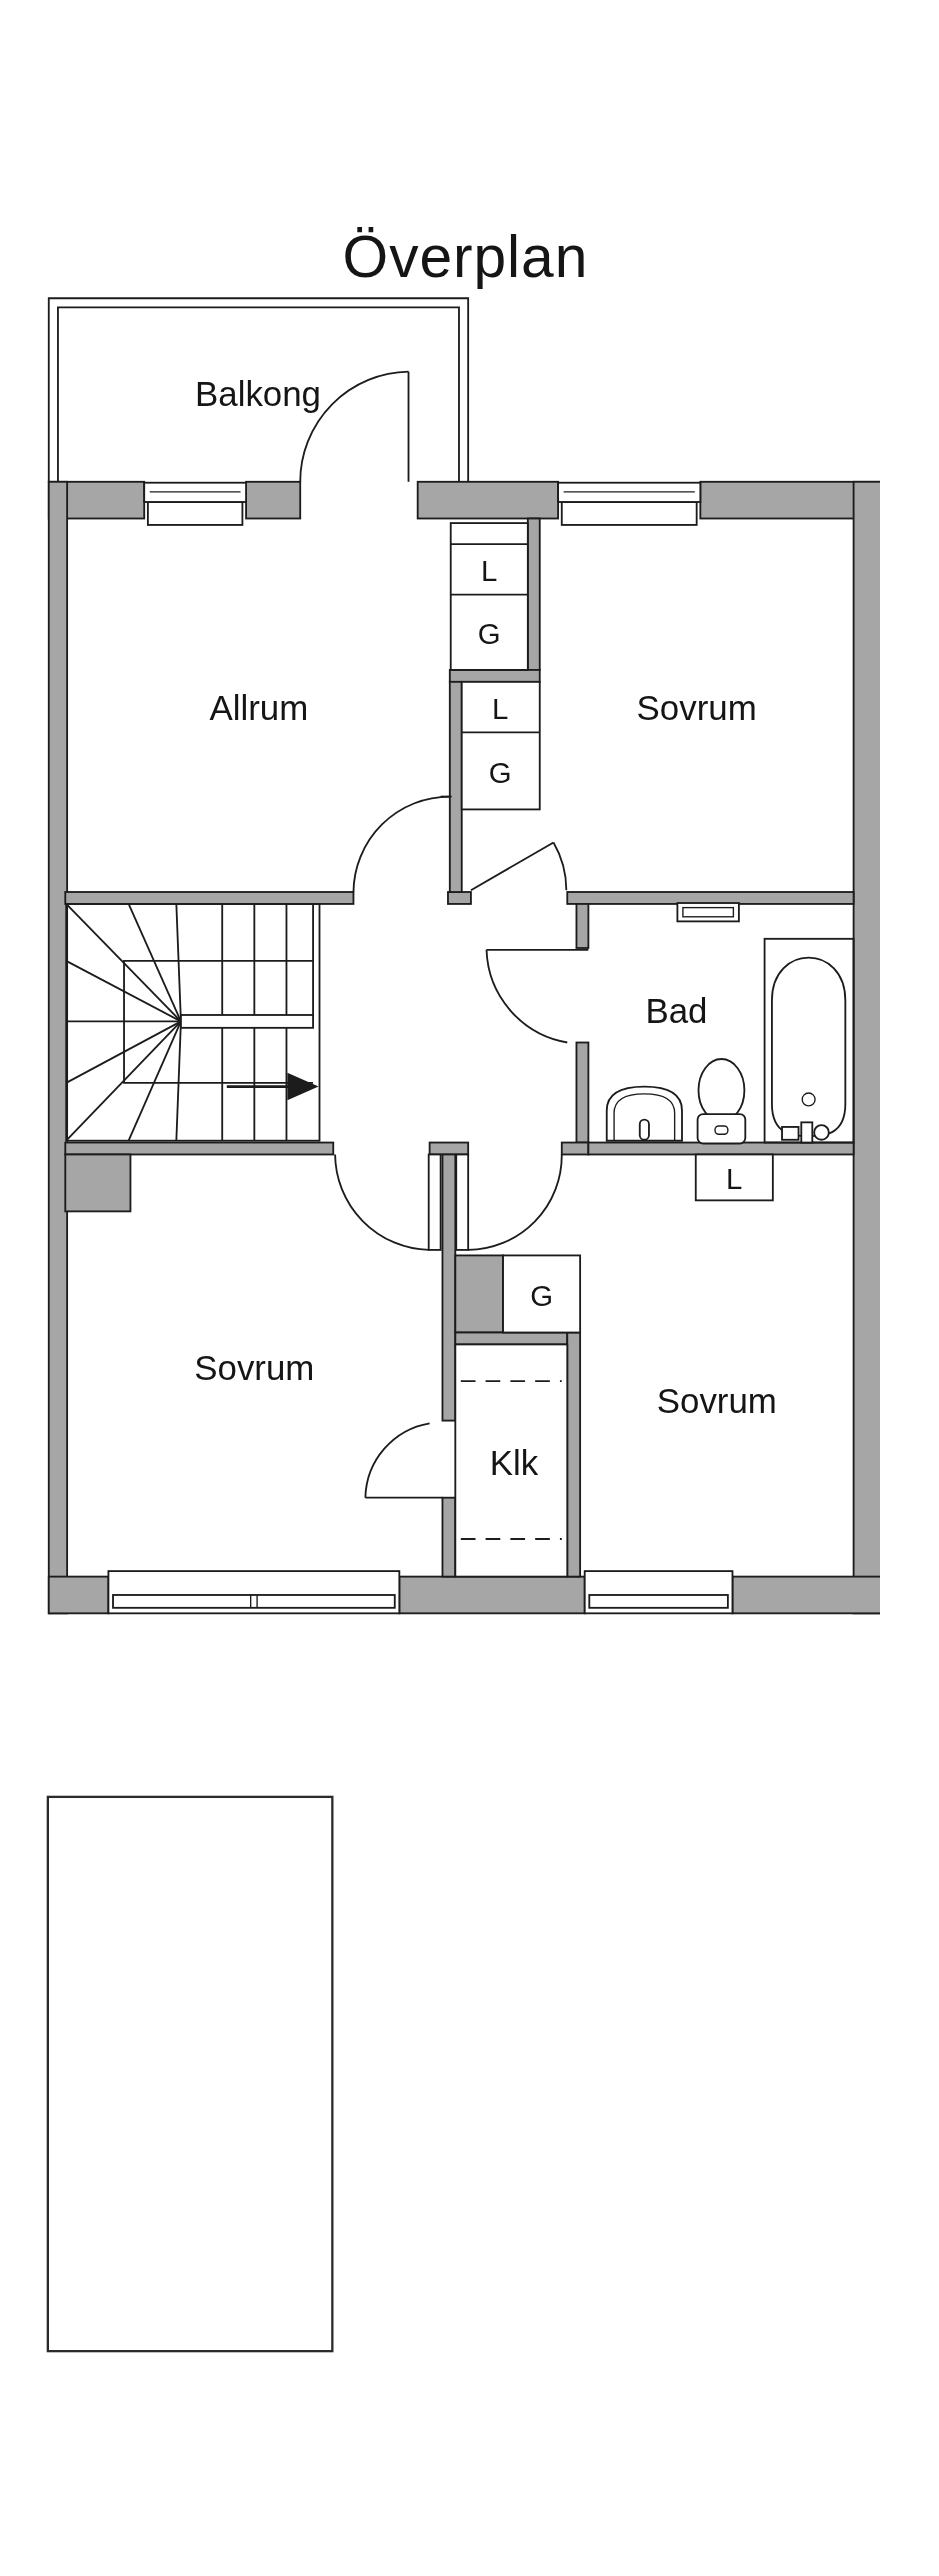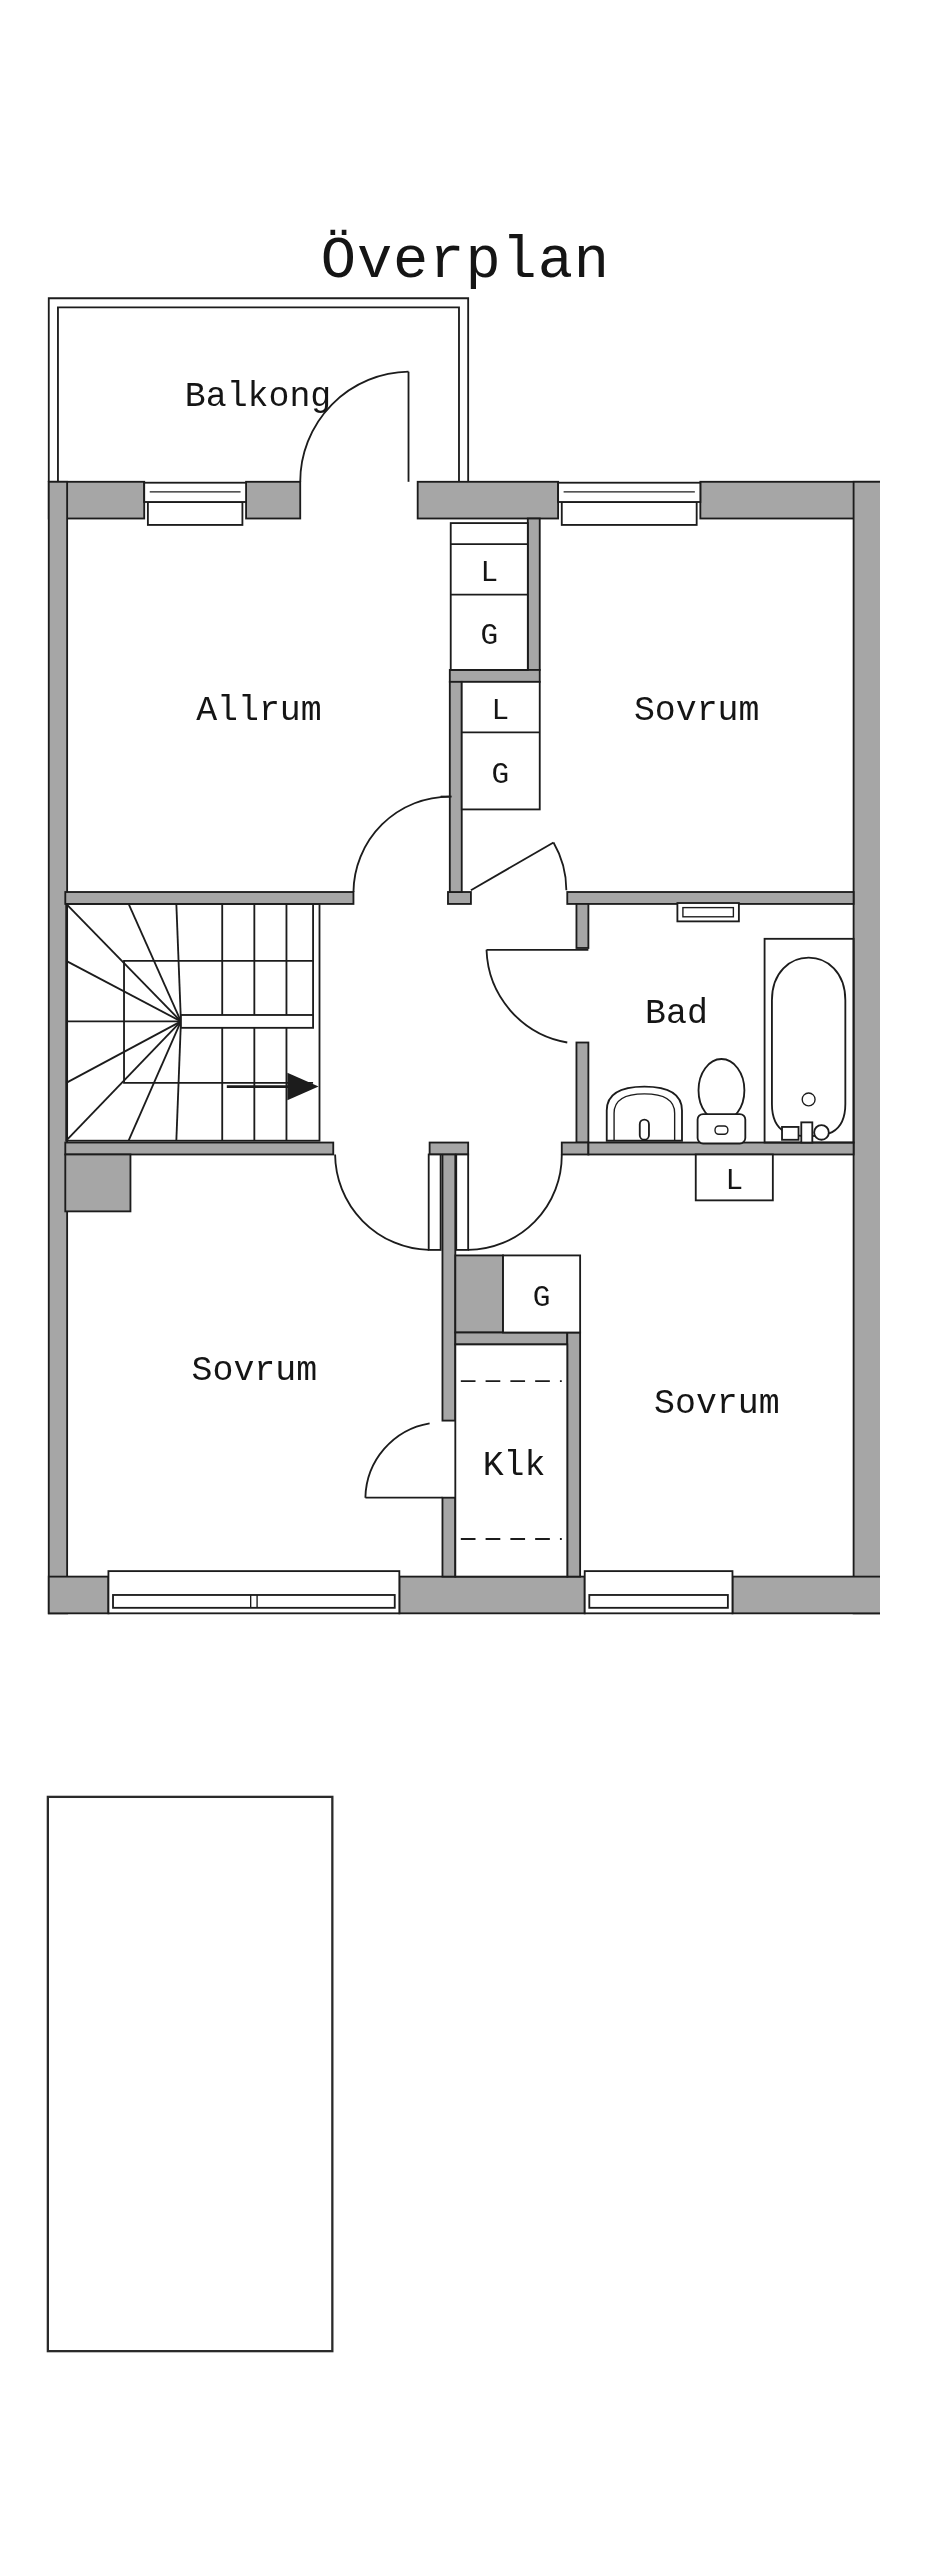--- a/index.html
+++ b/index.html
@@ -1,20 +1,20 @@
 <!DOCTYPE html>
 <html style="--wall: #a6a6a6; --line: #1c1c1c; --background: #ffffff;font-size:14.7px"><head>
 <meta charset="utf-8">
 <style>
   html,body{margin:0;padding:0;background:#fff;}
   .canvas{
     position:relative;
     width:880px;height:2576px;
     background:var(--background,#ffffff);
-    font-family:Liberation Mono, monospace;
+    font-family:Liberation Sans, sans-serif;
     overflow:hidden;
   }
   svg{display:block;}
   .wall{fill:var(--wall,#a6a6a6);stroke:var(--line,#1c1c1c);stroke-width:2;}
   .ln{fill:none;stroke:var(--line,#1c1c1c);stroke-width:2;}
   .thin{stroke-width:1.5;}
   .wt{fill:#ffffff;stroke:var(--line,#1c1c1c);stroke-width:2;}
   .blk{fill:var(--line,#1c1c1c);stroke:none;}
   .dash{stroke-dasharray:16 11;}
   text{fill:#151515;}

